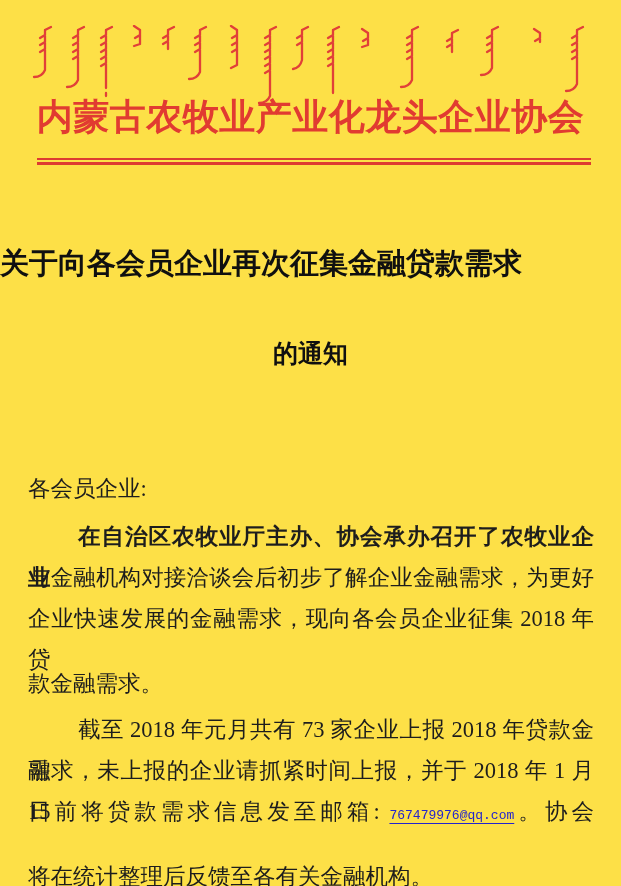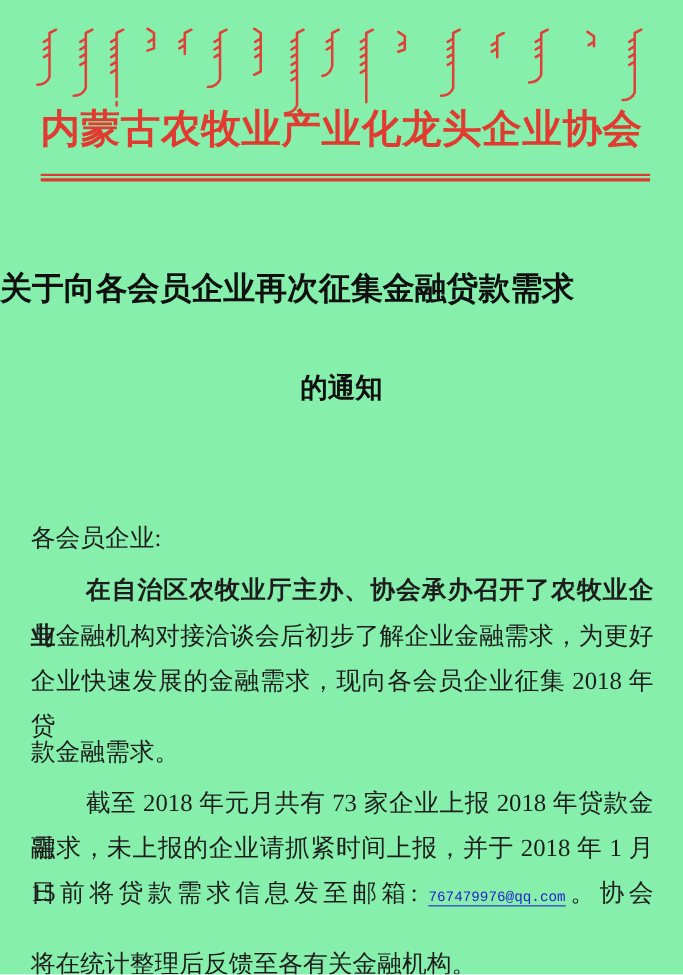--- a/index.html
+++ b/index.html
@@ -1,19 +1,19 @@
 <!DOCTYPE html>
 <html><head>
 <meta charset="utf-8">
 <style>
   html,body { margin:0; padding:0; background:#ffffff; }
   .page {
     position:relative;
     width:621px; height:886px;
-    background:#86efac;
+    background:#fde047;
     font-family:"Liberation Serif","DejaVu Serif",serif;
     color:#1d1d1d;
     overflow:hidden;
   }
 
   
   .mongolian-strip {
     position:absolute; top:25px; left:0;
     width:621px; height:92px;
   }

